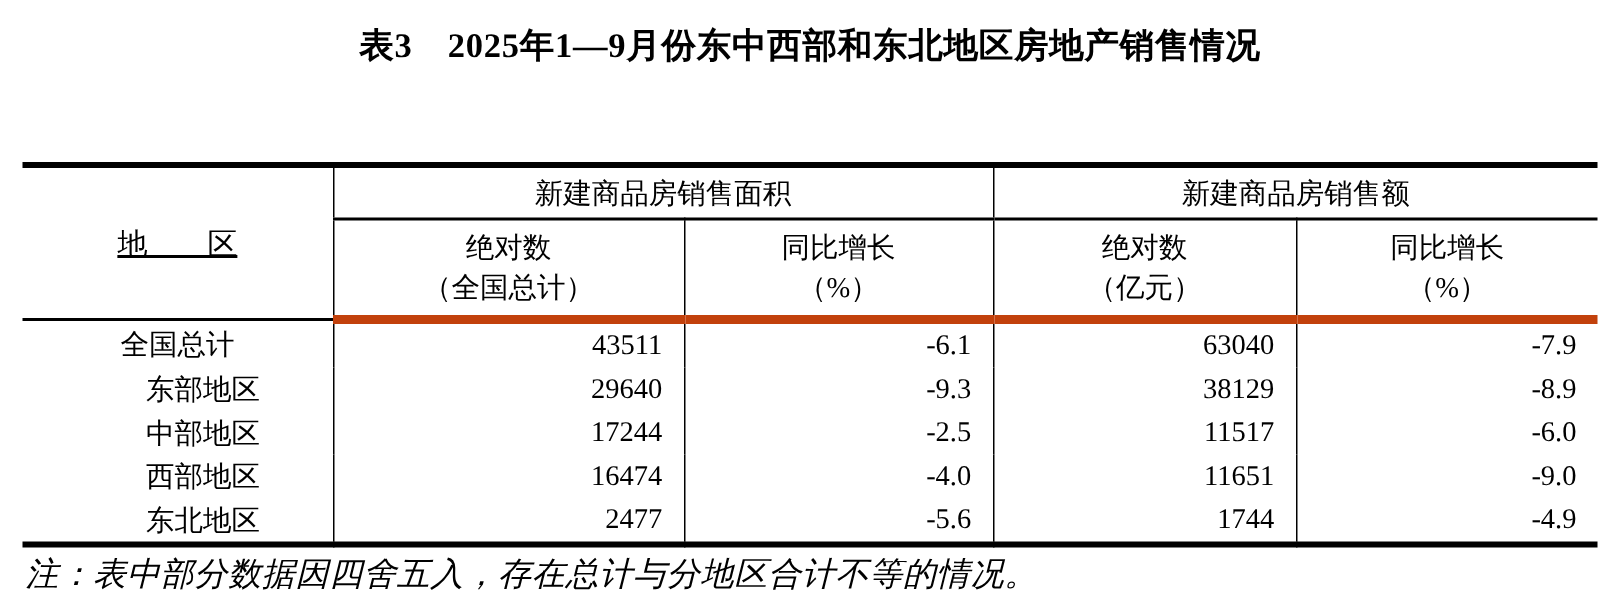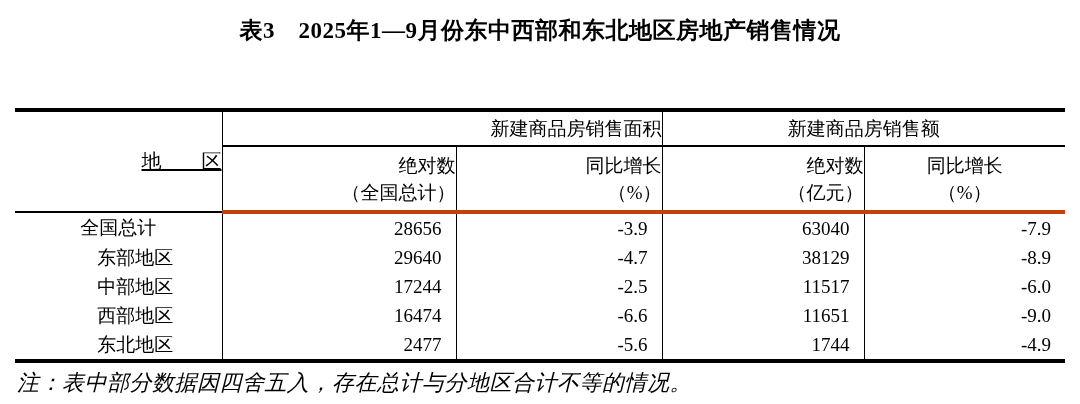--- a/index.html
+++ b/index.html
@@ -25,26 +25,26 @@
   }
   table {
     border-collapse: collapse;
     width: 1050px;
     table-layout: fixed;
     border-top: 4px solid #000;
     border-bottom: 4px solid #000;
     font-size: 19px;
   }
   th, td { padding: 0; font-weight: normal; }
-  .vline { border-right: 1.5px solid #000; text-align: right; }
+  .vline { border-right: 1.5px solid #000; }
   thead th { text-align: center; vertical-align: middle; }
   tr.group-row th { height: 33px; }
   th.group-head { border-bottom: 2px solid #000; }
   th.region-head { border-bottom: 2px solid #000; font-size: 20px; text-decoration: underline; }
-  tr.sub-row th { height: 63px; border-bottom: 4px solid #c2410c; line-height: 27px; }
+  tr.sub-row th { height: 63px; border-bottom: 6px solid #c2410c; line-height: 27px; }
   tbody td { height: 29px; vertical-align: middle; }
   td.num { text-align: right; padding-right: 14px; }
   td.region { text-align: center; }
   tr.total-row { font-weight: bold; }
   tr.sub-region td.region { padding-left: 34px; }
   .note {
     position: absolute;
     top: 368px; left: 17px;
     font-size: 22px;
     font-style: italic;
@@ -86,43 +86,43 @@
         </th>
         <th>
           <div>同比增长</div>
           <div>（%）</div>
         </th>
       </tr>
     </thead>
     <tbody>
       <tr class="total-row">
         <td class="region vline">全国总计</td>
-        <td class="num vline">28656</td>
-        <td class="num vline">-3.9</td>
+        <td class="num vline">43511</td>
+        <td class="num vline">-6.1</td>
         <td class="num vline">63040</td>
         <td class="num">-7.9</td>
       </tr>
       <tr class="sub-region">
         <td class="region vline">东部地区</td>
         <td class="num vline">29640</td>
-        <td class="num vline">-4.7</td>
+        <td class="num vline">-9.3</td>
         <td class="num vline">38129</td>
         <td class="num">-8.9</td>
       </tr>
       <tr class="sub-region">
         <td class="region vline">中部地区</td>
         <td class="num vline">17244</td>
         <td class="num vline">-2.5</td>
         <td class="num vline">11517</td>
         <td class="num">-6.0</td>
       </tr>
       <tr class="sub-region">
         <td class="region vline">西部地区</td>
         <td class="num vline">16474</td>
-        <td class="num vline">-6.6</td>
+        <td class="num vline">-4.0</td>
         <td class="num vline">11651</td>
         <td class="num">-9.0</td>
       </tr>
       <tr class="sub-region">
         <td class="region vline">东北地区</td>
         <td class="num vline">2477</td>
         <td class="num vline">-5.6</td>
         <td class="num vline">1744</td>
         <td class="num">-4.9</td>
       </tr>

